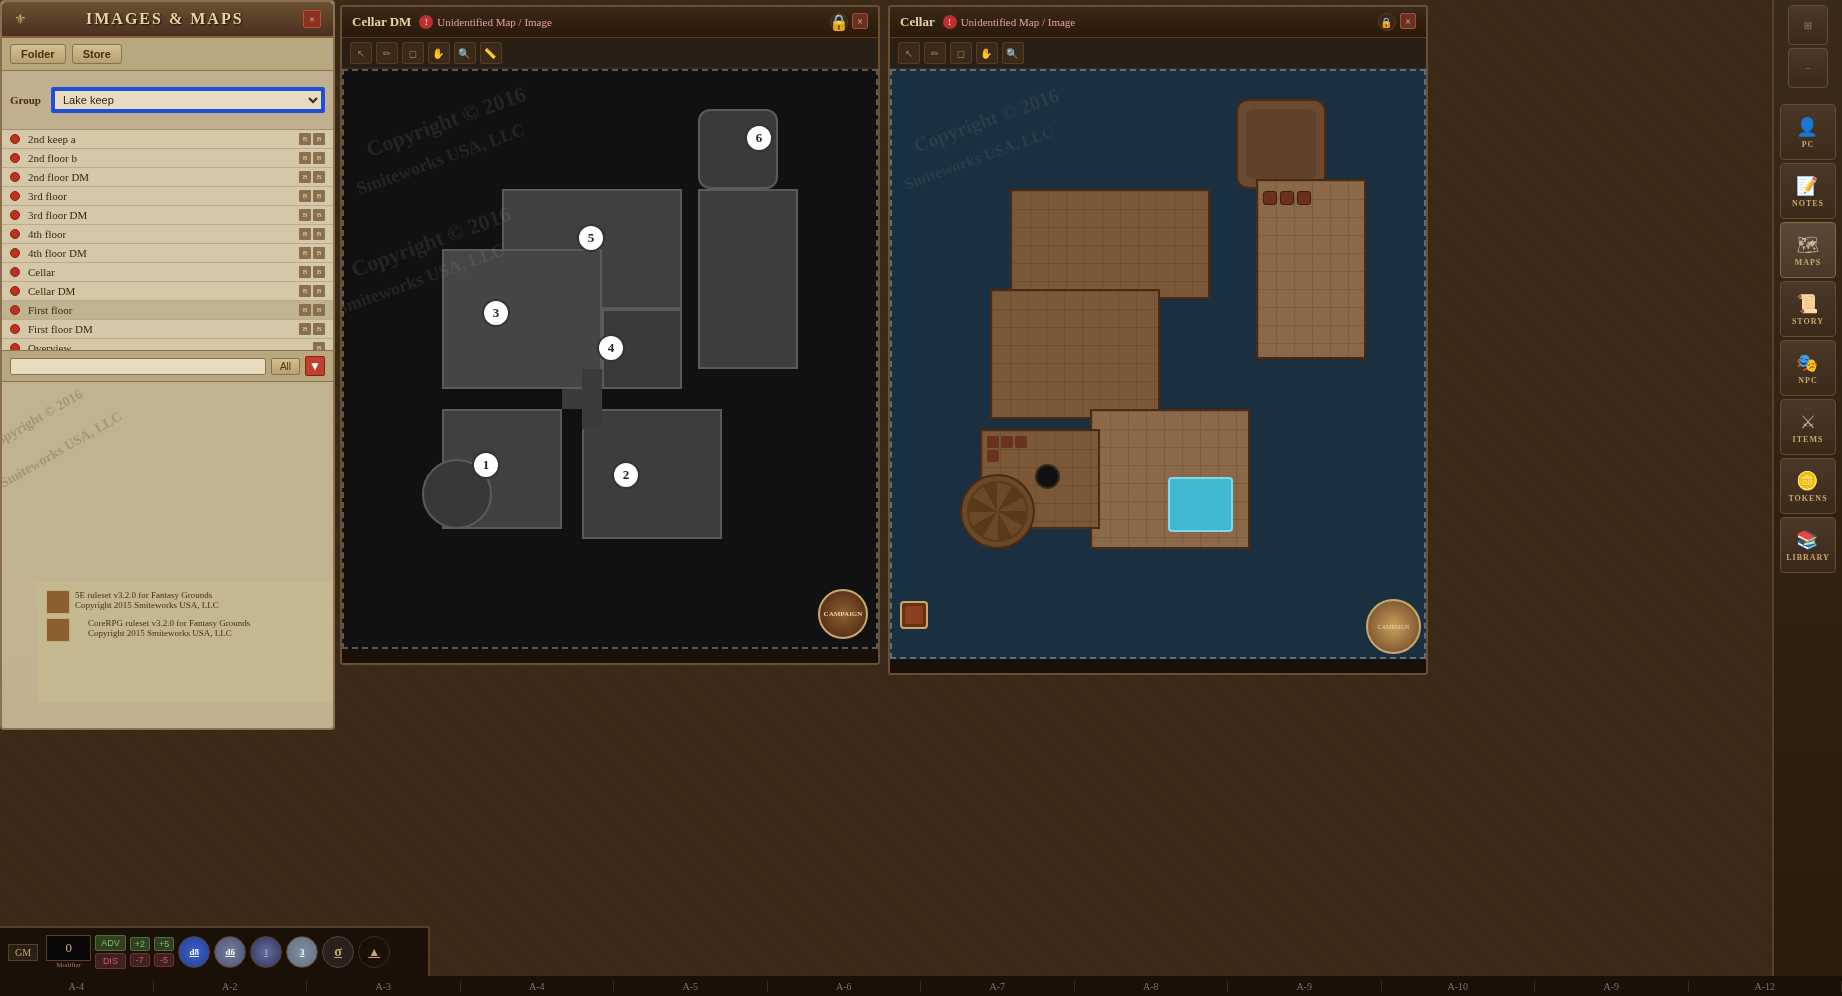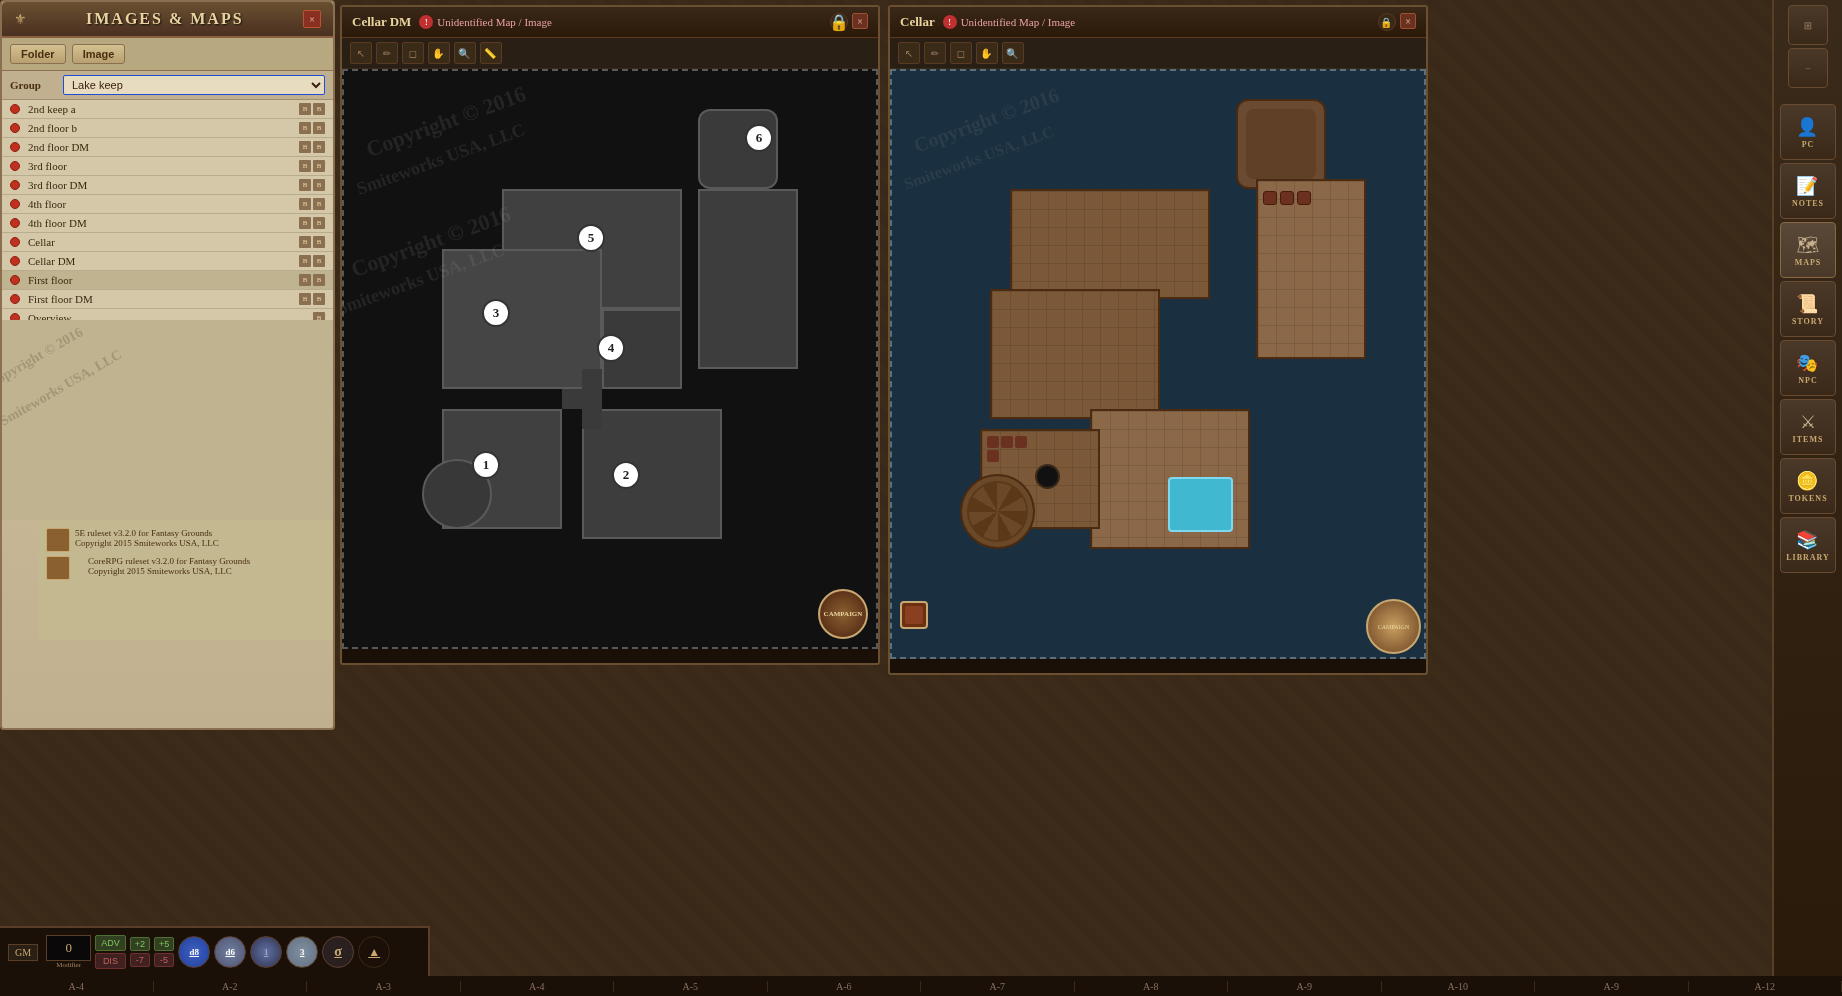--- a/index.html
+++ b/index.html
@@ -108,38 +108,38 @@
       border: 1px solid #8a7050;
       border-radius: 3px;
       padding: 3px 10px;
       color: #4a3010;
       font-size: 11px;
       font-weight: bold;
       cursor: pointer;
     }
 
     .group-row {
-      padding: 4px 8px;
-      display: flex;
-      align-items: center;
-      gap: 22px;
+      padding: 16px 8px;
+      display: flex;
+      align-items: center;
+      gap: 10px;
       background: #c0b090;
       border-bottom: 1px solid #a09070;
     }
 
     .group-label {
       color: #4a3010;
       font-size: 11px;
       font-weight: bold;
     }
 
     .group-select {
       flex: 1;
       background: #e8dcc0;
-      border: 1px solid #1d4ed8;
+      border: 4px solid #1d4ed8;
       color: #3a2010;
       font-size: 11px;
       padding: 2px 4px;
       border-radius: 2px;
     }
 
     .list-container {
       height: 220px;
       overflow-y: auto;
       background: #d4c8a8;
@@ -520,21 +520,21 @@
 
 <div class="left-panel">
   <div class="panel-title-bar">
     <span style="color:#c8a870;font-size:14px;">⚜</span>
     <span class="panel-title">IMAGES &amp; MAPS</span>
     <div class="panel-close-btn">×</div>
   </div>
 
   <div class="panel-toolbar">
     <button class="toolbar-btn">Folder</button>
-    <button class="toolbar-btn">Image</button>
+    <button class="toolbar-btn">Store</button>
   </div>
 
   <div class="group-row">
     <span class="group-label">Group</span>
     <select class="group-select">
       <option>Lake keep</option>
     </select>
   </div>
 
   <div class="list-container">
@@ -628,20 +628,25 @@
     </div>
     <div class="list-item">
       <div class="list-dot"></div>
       <span class="list-item-name">Overview</span>
       <div class="list-item-icons">
         <div class="list-icon">B</div>
       </div>
     </div>
   </div>
 
+  <div class="search-bar">
+    <input class="search-input" type="text" style="">
+    <button class="search-all-btn">All</button>
+    <div class="search-filter-btn" style="color:white;font-size:12px;">▼</div>
+  </div>
 
   <div class="preview-area" style="height:160px;overflow:hidden;background:#c0b490;">
     <div style="position:relative;width:100%;height:100%;display:flex;align-items:center;justify-content:center;">
 
       <div style="position:absolute;color:rgba(100,80,60,0.3);font-size:14px;font-weight:bold;transform:rotate(-30deg);white-space:nowrap;top:20px;left:-30px;">Copyright © 2016</div>
       <div style="position:absolute;color:rgba(100,80,60,0.3);font-size:14px;font-weight:bold;transform:rotate(-30deg);white-space:nowrap;top:50px;left:-20px;">Smiteworks USA, LLC</div>
     </div>
   </div>
 
   <div class="notes-area">

